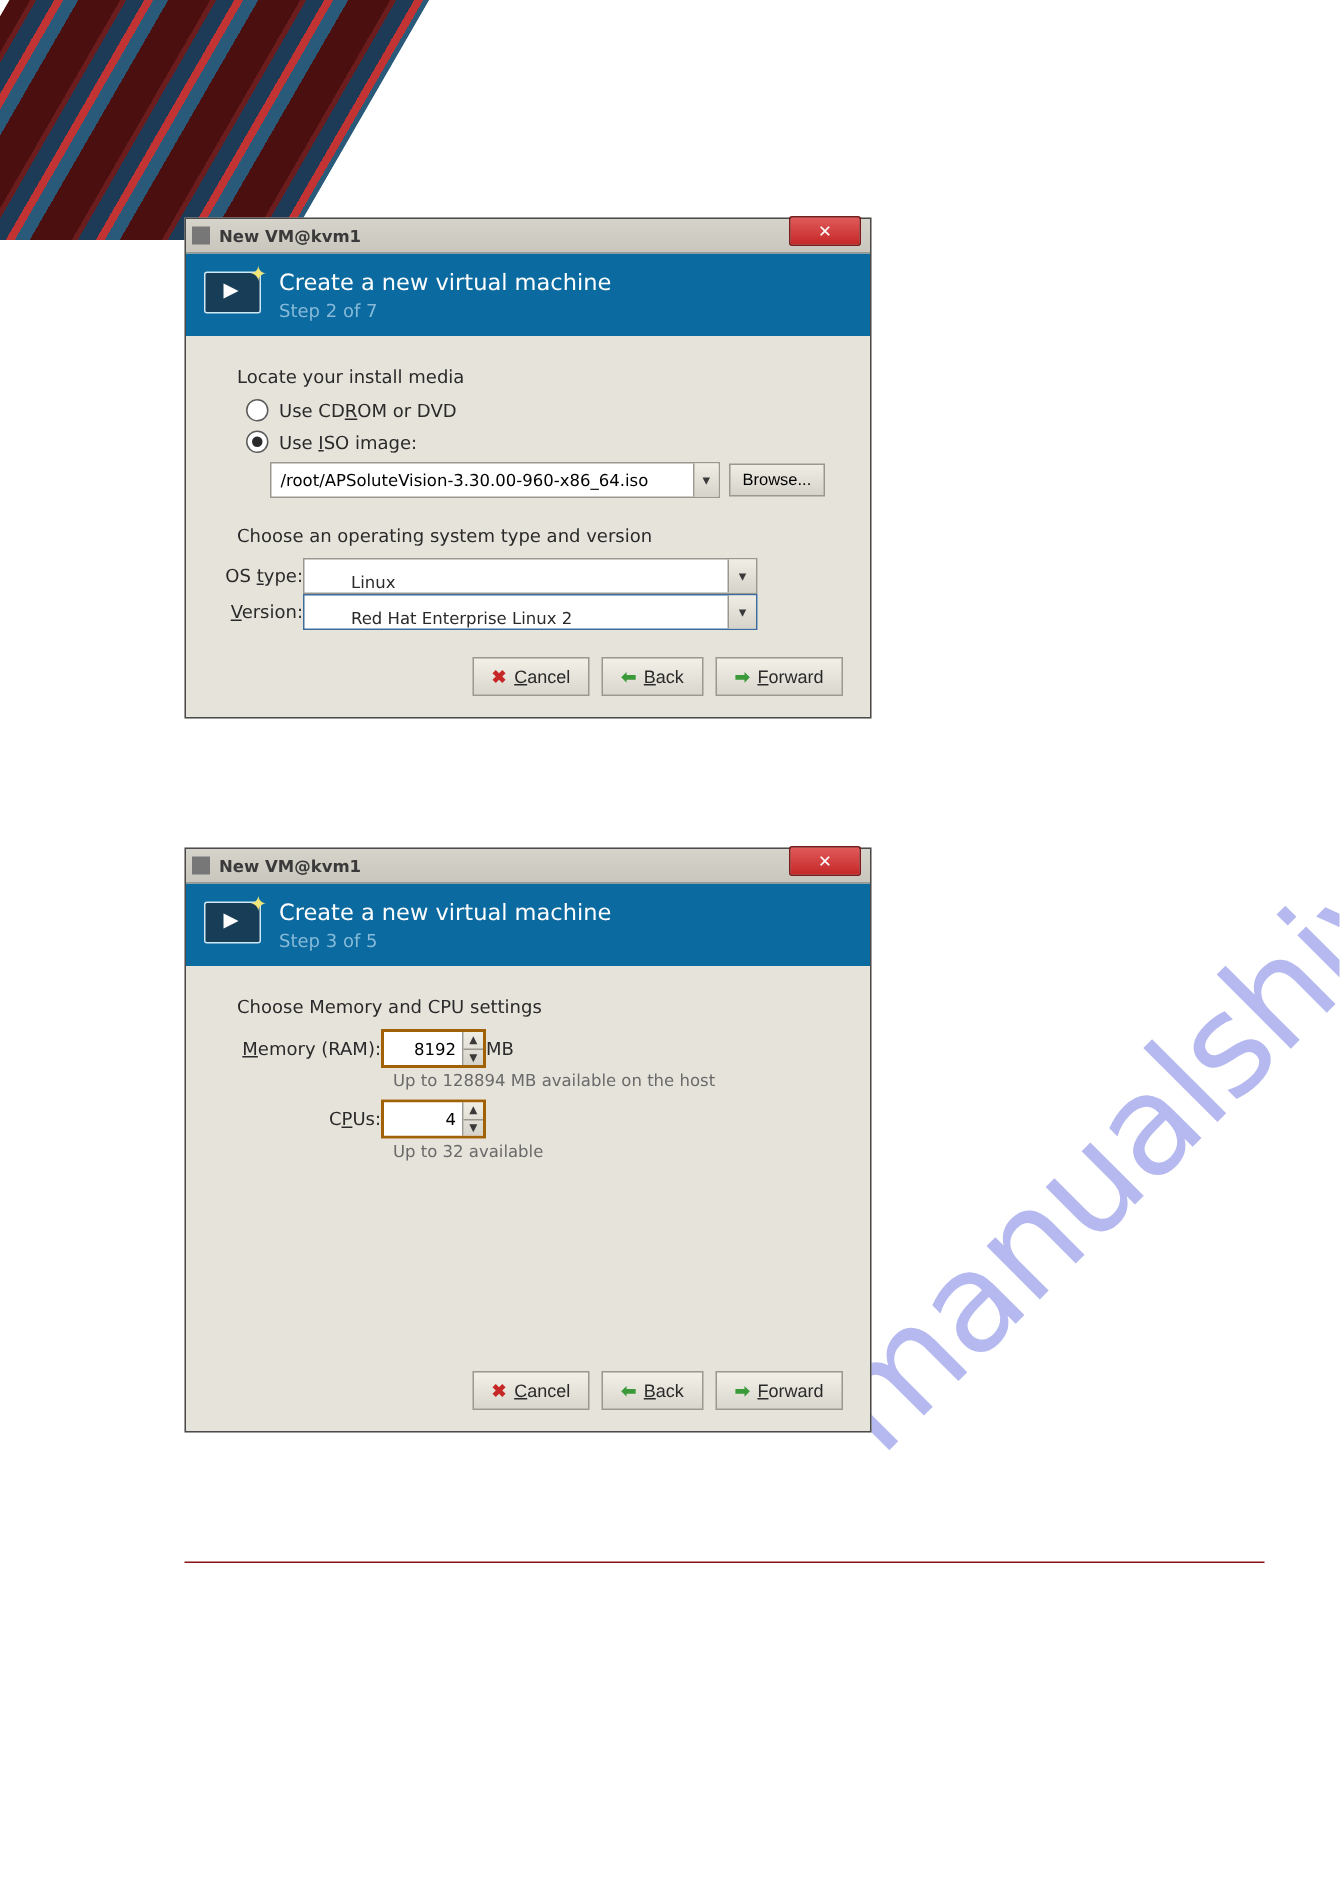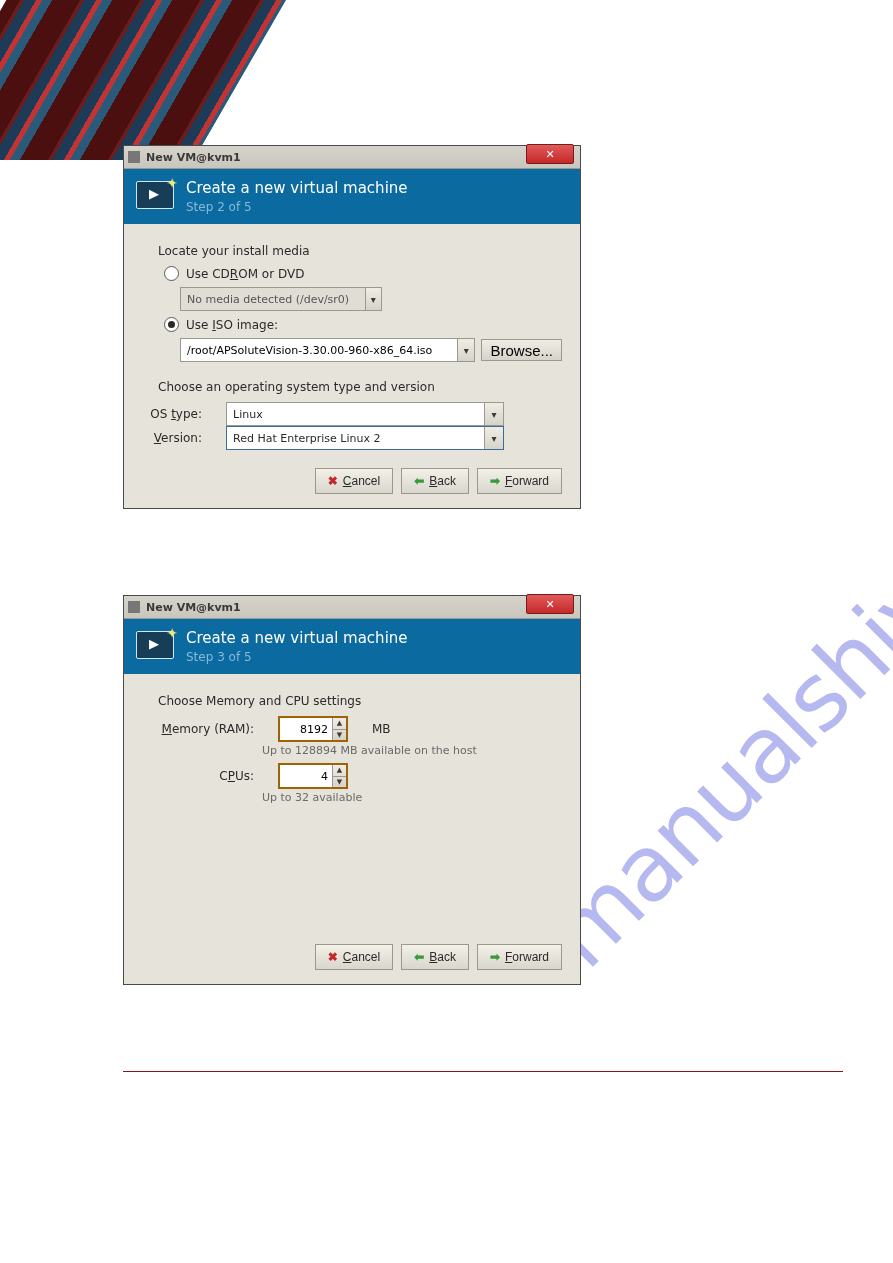--- a/index.html
+++ b/index.html
@@ -150,29 +150,29 @@
   .combo .arrow::after{ content:"▾"; font-size:10px; color:#3a3a3a; }
   .btn {
     display:inline-flex; align-items:center; gap:5px;
     height:26px; padding:0 12px; border:1px solid #9b9890;
     background:linear-gradient(to bottom,#f3f0e8,#d9d6ce);
     font-size:12px; color:#2a2a2a; cursor:pointer;
   }
   .browse-btn {
     height:22px; padding:0 8px; border:1px solid #9b9890;
     background:linear-gradient(to bottom,#f0ede5,#d6d3cb);
-    font-size:15px; margin-left:6px; cursor:pointer;
+    font-size:11px; margin-left:6px; cursor:pointer;
   }
   .form-row{
-    display:flex; align-items:center; gap:24px; margin:0 0;
+    display:flex; align-items:center; gap:0; margin:0 0;
   }
   .form-row .lbl{ text-align:right; }
   .select-field{
     display:inline-flex; height:22px; width:276px;
-    border:1px solid #3c6c9c; background:#fff; align-items:center;
+    border:1px solid #3c6c9c; background:#fff; align-items:flex-end;padding-left:25px;
   }
   .select-field .txt{ flex:1; padding:0 6px; font-size:11px; }
   .select-field .arrow{
     width:18px; height:100%; border-left:1px solid #9b9890;
     background:linear-gradient(to bottom,#f0ede5,#d6d3cb);
     display:flex;align-items:center;justify-content:center;cursor:pointer;
   }
   .select-field .arrow::after{content:"▾";font-size:10px;color:#3a3a3a;}
   .footer-btns{
     display:flex; justify-content:flex-end; gap:8px; margin-top:18px;
@@ -221,35 +221,29 @@
         <span>✕</span>
       </div>
     </div>
     <div class="banner">
       <div class="vm-icon">
         <div class="screen"></div>
           <span class="sparkle">✦</span>
       </div>
       <div>
         <h1>Create a new virtual machine</h1>
-        <div class="step">Step 2 of 5</div>
+        <div class="step">Step 2 of 7</div>
       </div>
     </div>
     <div class="body">
       <div class="section-label">Locate your install media</div>
 
       <div class="indent radio-row">
         <span class="radio"></span>
         <span>Use CD<span class="u">R</span>OM or DVD</span>
-      </div>
-      <div class="indent2">
-        <div class="combo disabled" style="width:200px;">
-          <input disabled="" value="No media detected (/dev/sr0)" style="">
-          <div class="arrow"></div>
-        </div>
       </div>
 
       <div class="indent radio-row">
         <span class="radio checked"></span>
         <span>Use <span class="u">I</span>SO image:</span>
       </div>
       <div class="indent2" style="display:flex;align-items:center;">
         <div class="combo" style="width:298px;">
           <input value="/root/APSoluteVision-3.30.00-960-x86_64.iso" style="">
           <div class="arrow"></div>

